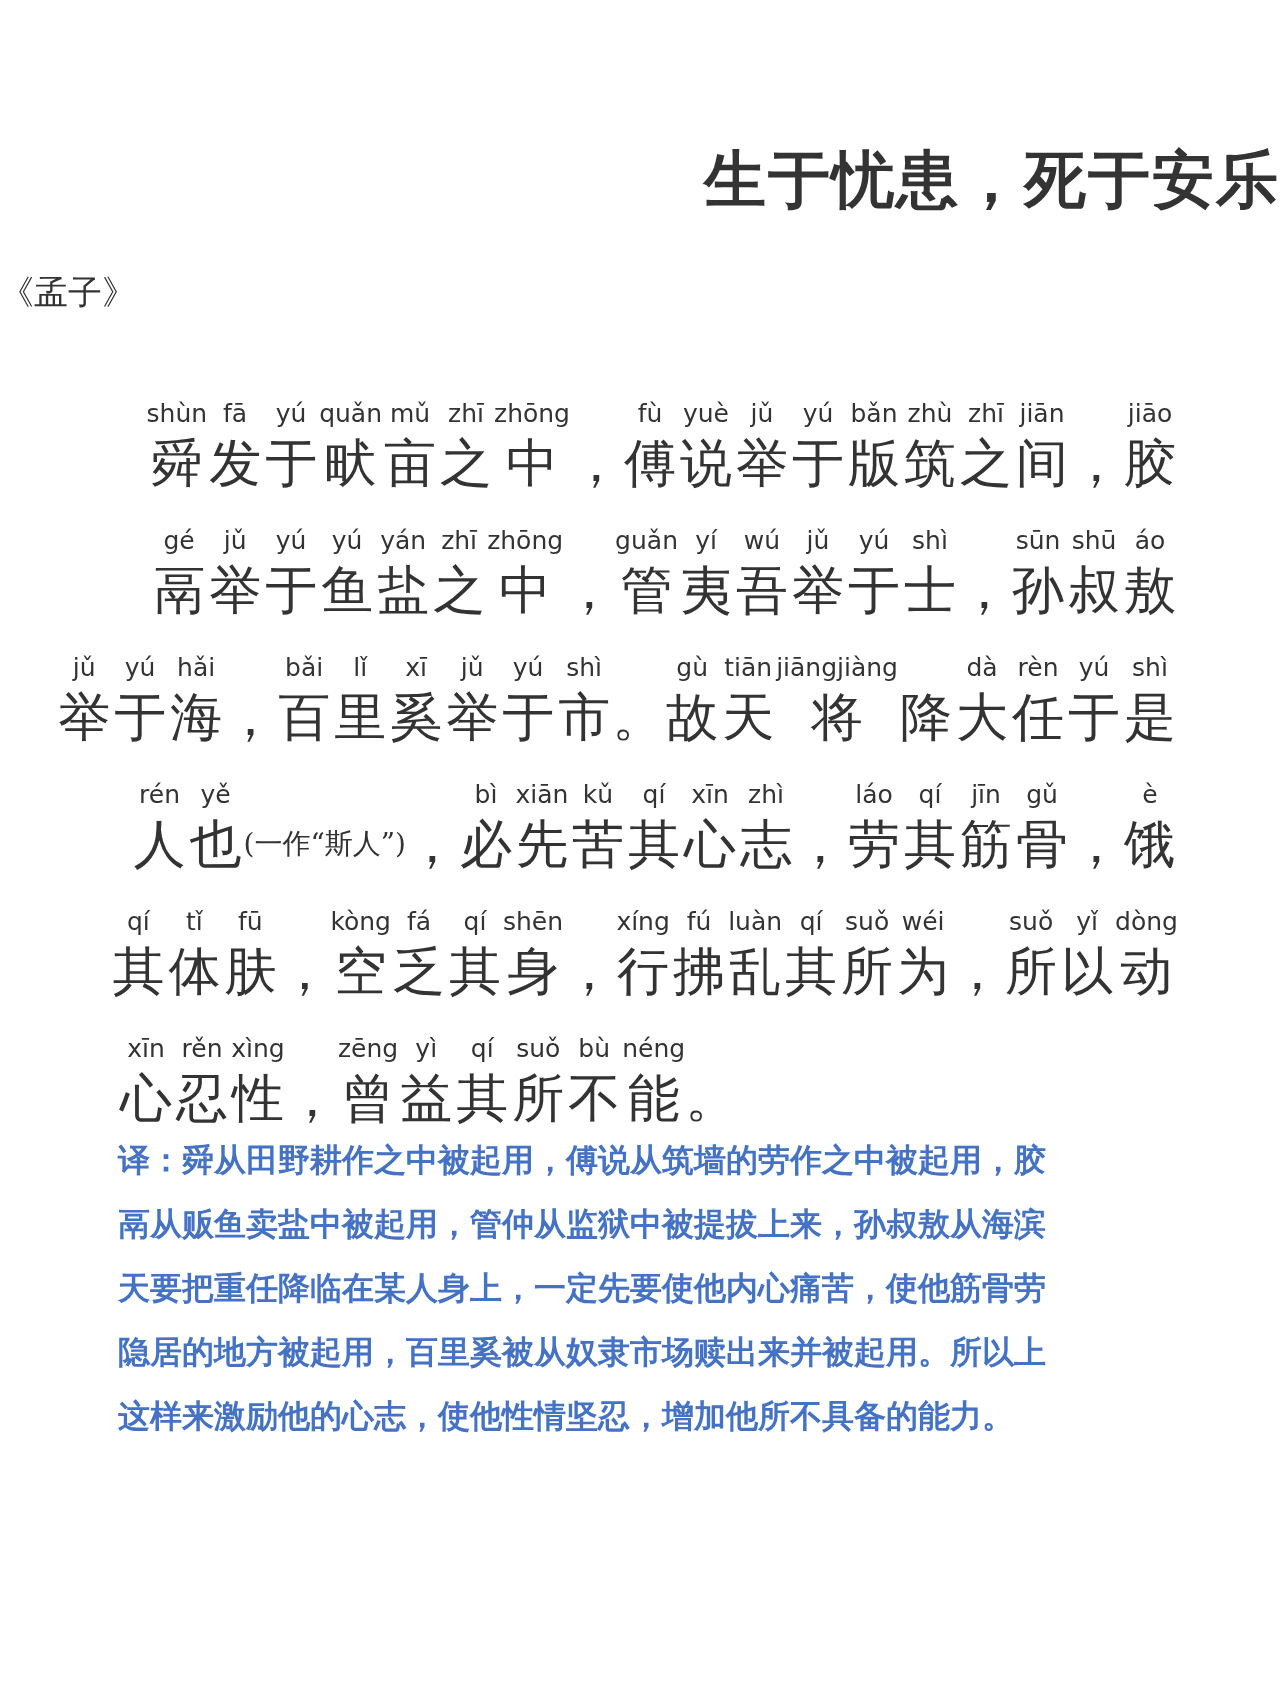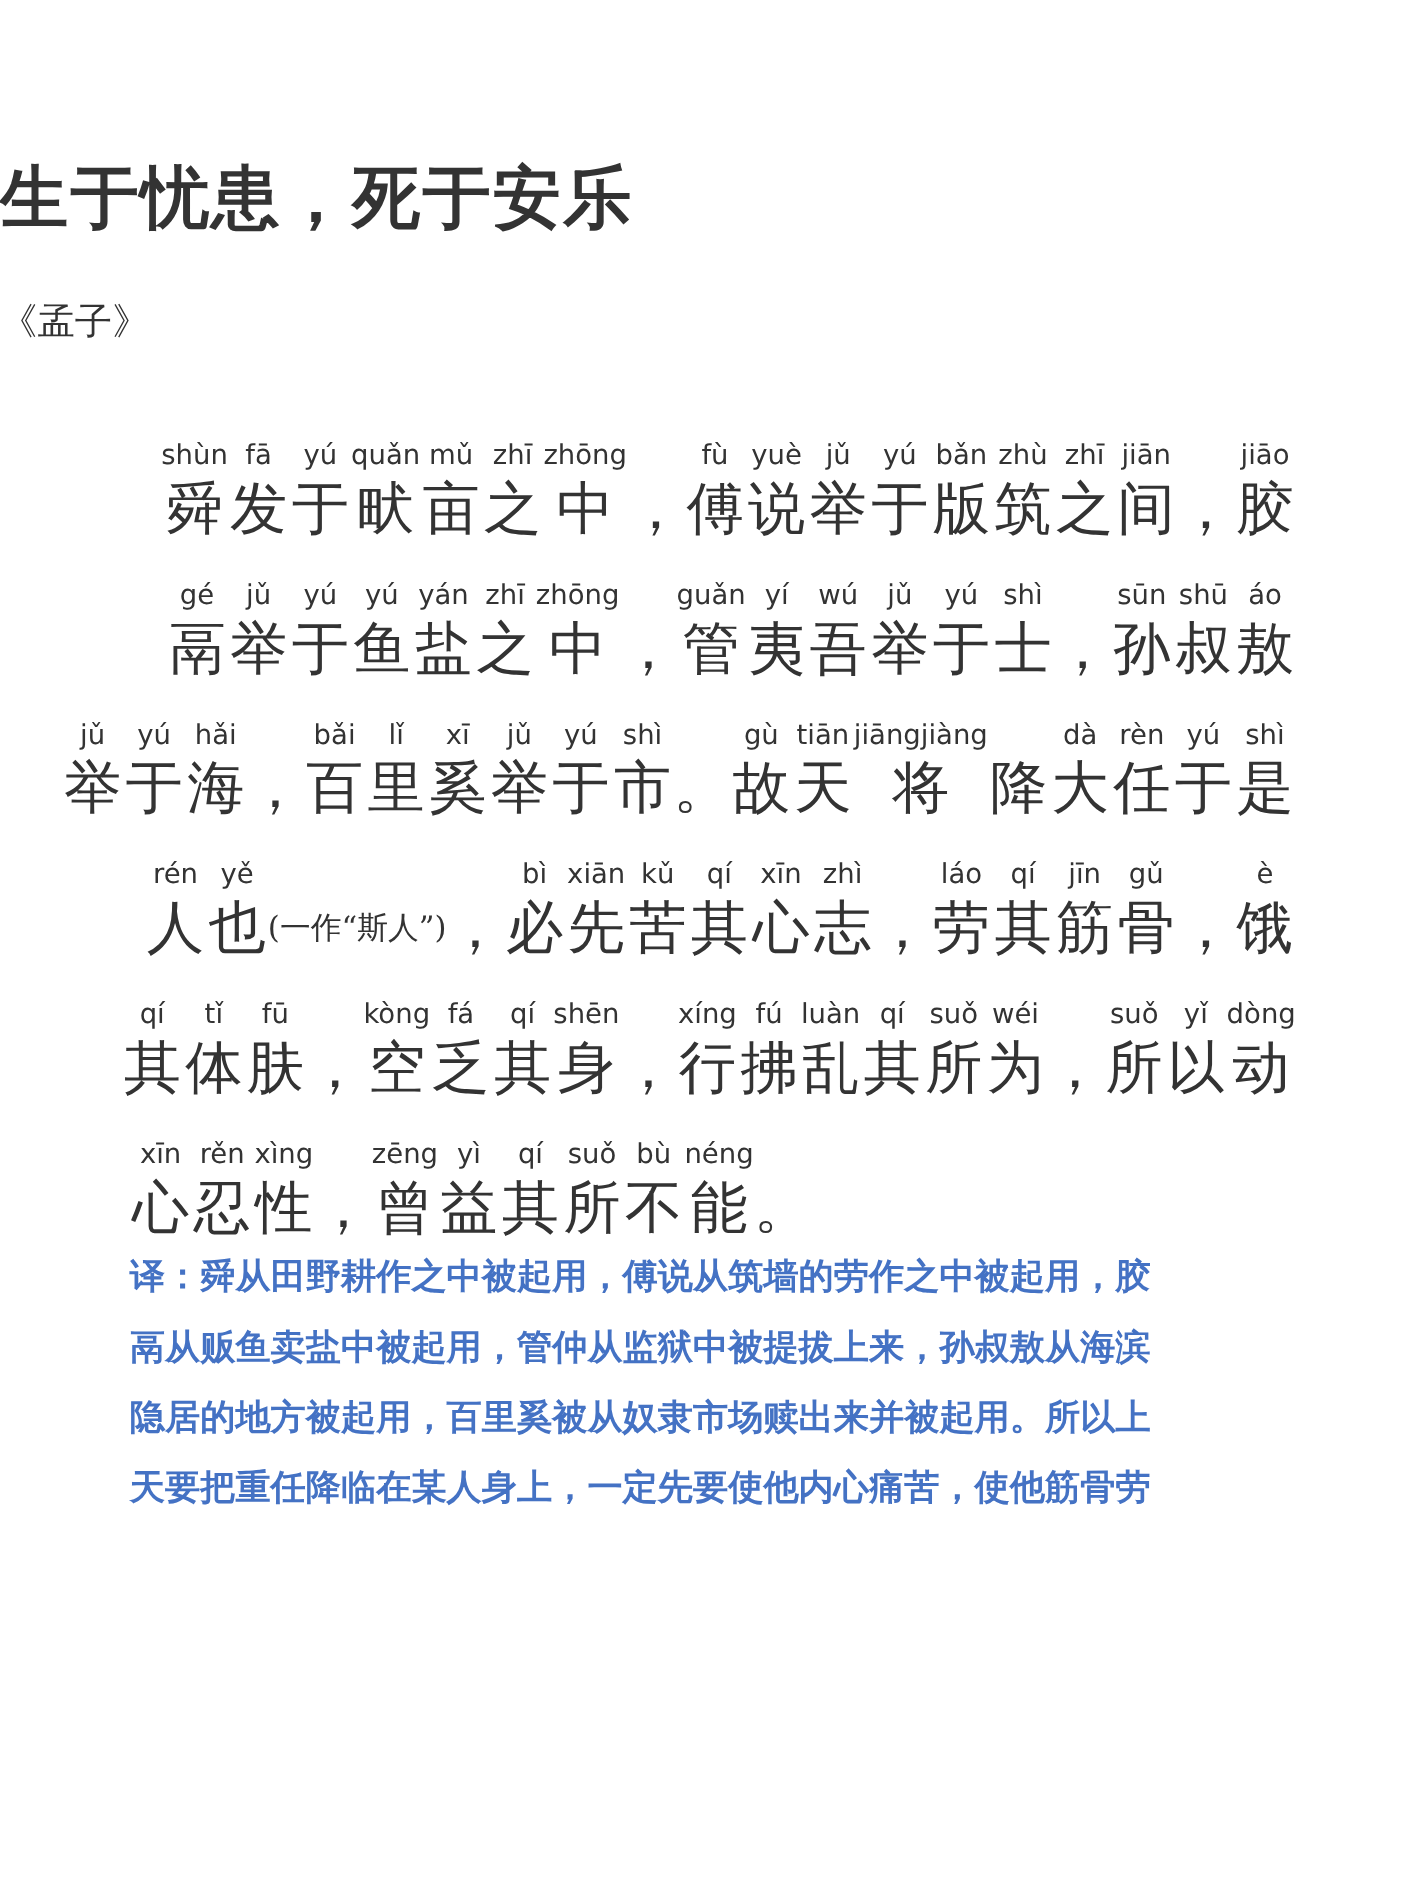--- a/index.html
+++ b/index.html
@@ -13,21 +13,21 @@
       position: relative;
       overflow: hidden;
       color: #333333;
       font-family: "DejaVu Serif", "Liberation Serif", serif;
     }
     .title {
       position: absolute;
       top: 138px;
       left: 0;
       width: 1280px;
-      text-align: left;
+      text-align: right;
       font-size: 62px;
       font-weight: bold;
       letter-spacing: 2px;
       color: #333333;
       font-family: "DejaVu Sans", "Liberation Sans", sans-serif;
     }
     .author {
       position: absolute;
       top: 270px;
       left: 0;
@@ -525,15 +525,16 @@
       <div class="cell punct">
         <span class="py">&nbsp;</span>
         <span class="hz">。</span>
       </div>
     </div>
   </div>
 
 <div class="translation">
   <p>译：舜从田野耕作之中被起用，傅说从筑墙的劳作之中被起用，胶</p>
   <p>鬲从贩鱼卖盐中被起用，管仲从监狱中被提拔上来，孙叔敖从海滨</p>
+  <p>天要把重任降临在某人身上，一定先要使他内心痛苦，使他筋骨劳</p>
   <p>隐居的地方被起用，百里奚被从奴隶市场赎出来并被起用。所以上</p>
-  <p>天要把重任降临在某人身上，一定先要使他内心痛苦，使他筋骨劳</p>
+  <p>这样来激励他的心志，使他性情坚忍，增加他所不具备的能力。</p>
 </div>
 
 </body></html>

